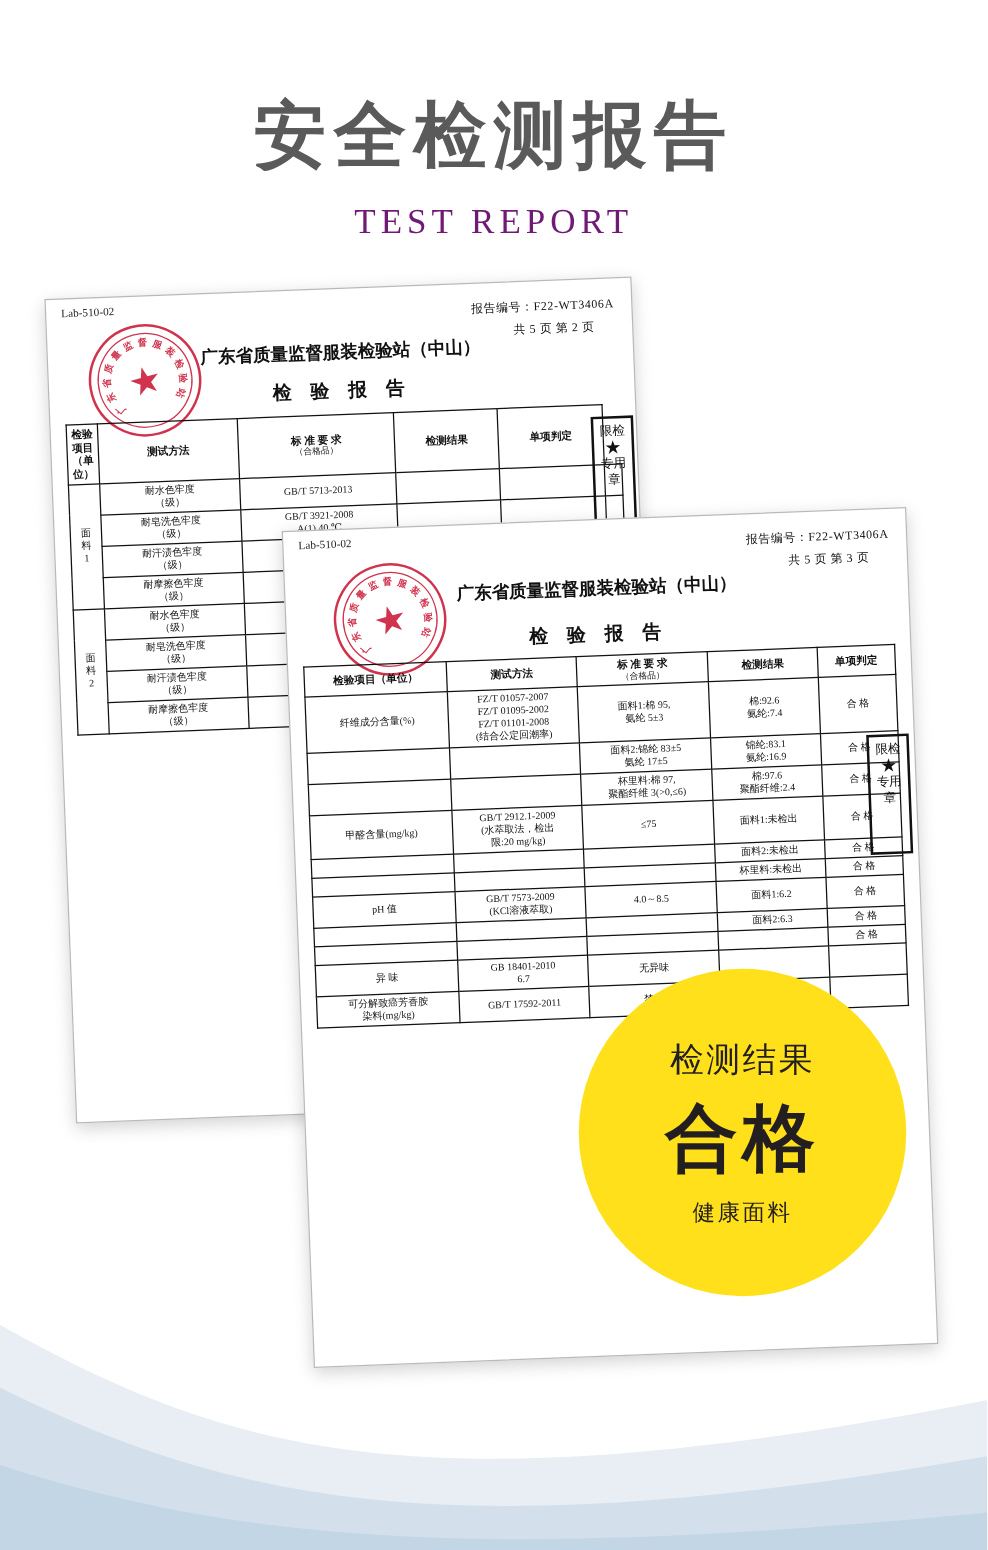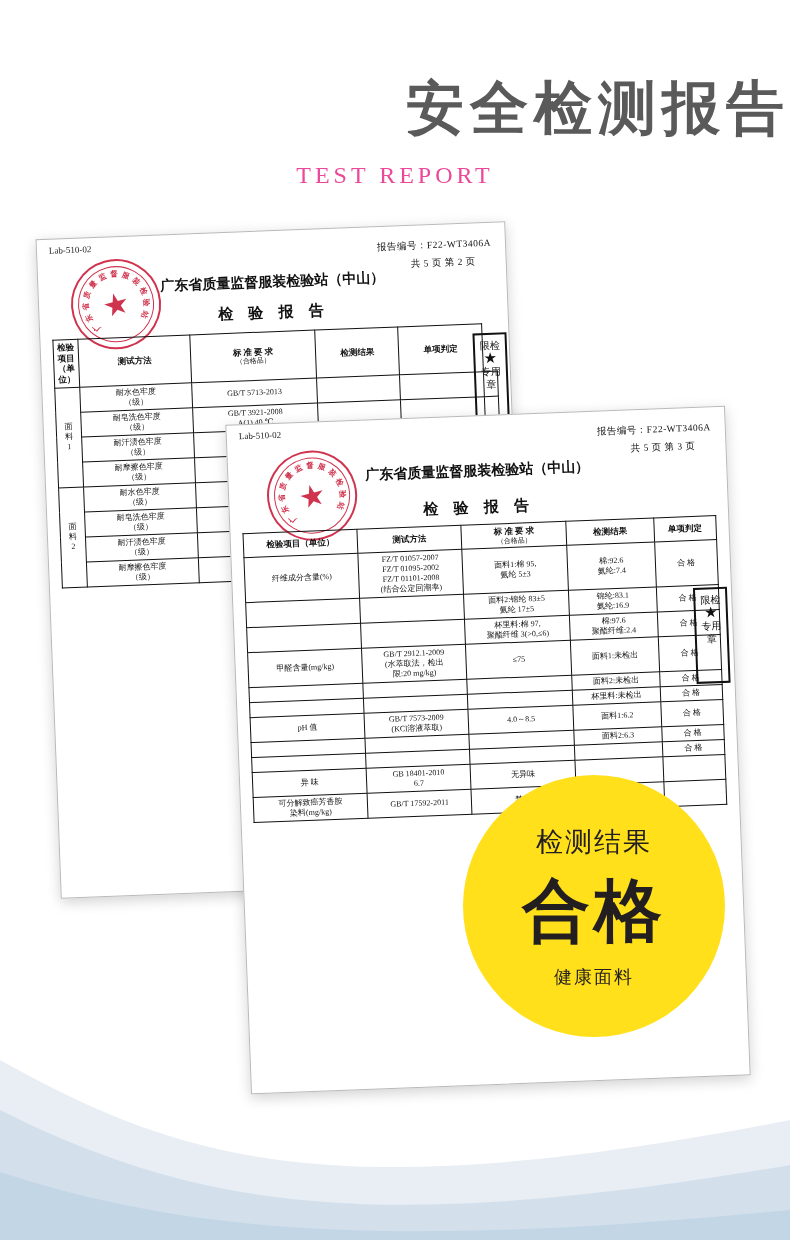--- a/index.html
+++ b/index.html
@@ -9,24 +9,23 @@
     font-family:"Liberation Sans", sans-serif;
     position:relative;overflow:hidden;
   }
   
   .bg-wave{position:absolute;left:0;bottom:0;width:790px;height:330px;pointer-events:none;}
   
   .header{position:absolute;top:70px;left:0;width:790px;text-align:center;}
   .header .title{
     font-size:58px;font-weight:bold;color:#5a5a5a;letter-spacing:6px;
     font-family:Liberation Sans, sans-serif;
-    text-align:right;
   }
   .header .subtitle{
-    margin-top:14px;font-size:24px;color:#ec4899;letter-spacing:4px;
+    margin-top:14px;font-size:28px;color:#701a75;letter-spacing:4px;
     font-family:"Liberation Serif", serif;
   }
   
   .sheet{
     position:absolute;background:#fff;border:1px solid #b9b9b9;
     box-shadow:0 4px 14px rgba(0,0,0,.18);
     box-sizing:border-box;
   }
   #sheet-back{
     left:48px;top:230px;width:470px;height:660px;
@@ -97,21 +96,21 @@
   .thsub{display:block;font-size:7px;font-weight:normal;}
   .cellwrap{white-space:pre-line;}
   
   .badge{
     position:absolute;left:463px;top:775px;width:262px;height:262px;border-radius:50%;
     background:#ffe01b;display:flex;flex-direction:column;align-items:center;
     justify-content:center;color:#231f20;
     font-family:"DejaVu Sans","Liberation Sans",sans-serif;
   }
   .badge .b1{font-size:27px;letter-spacing:2px;}
-  .badge .b2{font-size:68px;font-weight:bold;letter-spacing:4px;margin:6px 0 8px;}
+  .badge .b2{font-size:58px;font-weight:bold;letter-spacing:4px;margin:6px 0 8px;}
   .badge .b3{font-size:18px;letter-spacing:2px;}
 </style>
 </head>
 <body>
 
 <svg class="bg-wave" viewBox="0 0 790 330" preserveAspectRatio="none">
   <path d="M0,150 C180,250 330,300 790,210 L790,330 L0,330 Z" fill="#e8eef4"></path>
   <path d="M0,200 C200,300 380,325 790,255 L790,330 L0,330 Z" fill="#d3e0ec"></path>
   <path d="M0,262 C210,330 420,335 790,300 L790,330 L0,330 Z" fill="#c3d6e6"></path>
 </svg>

